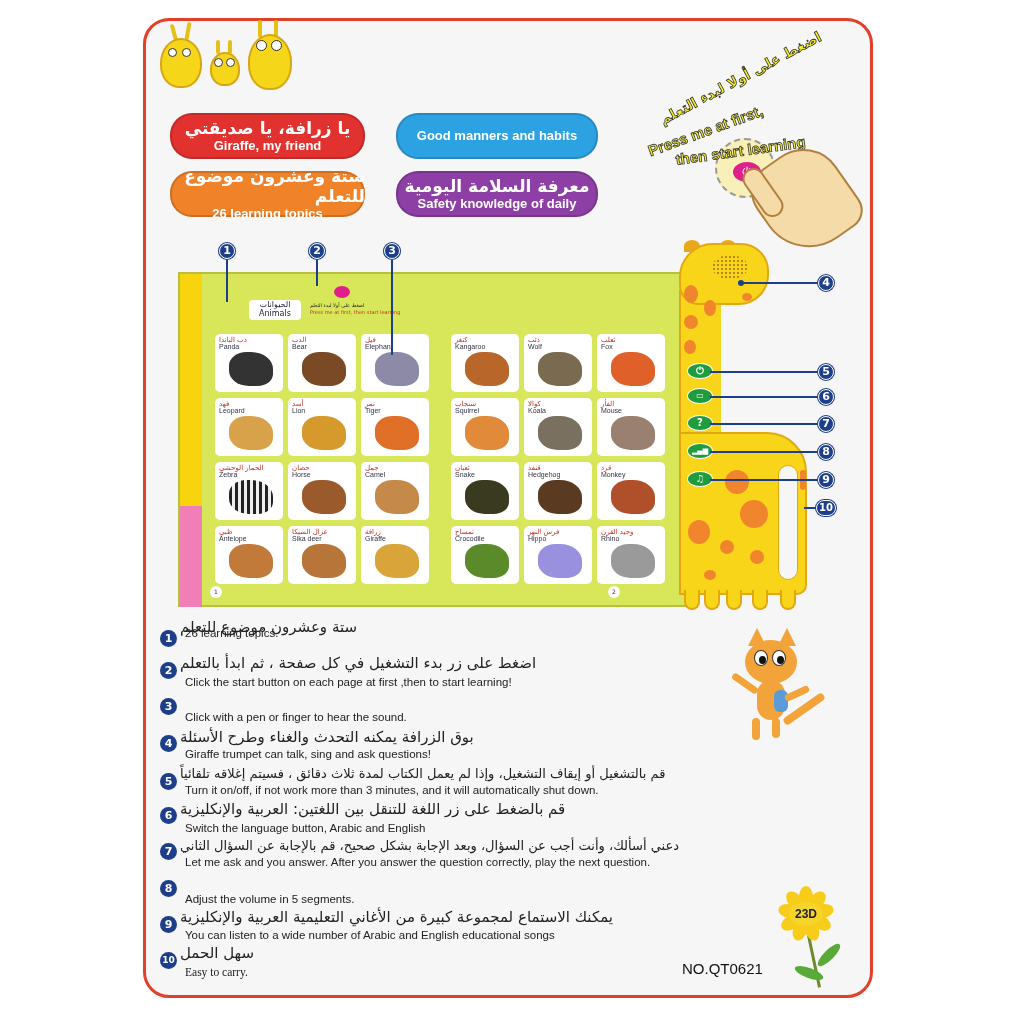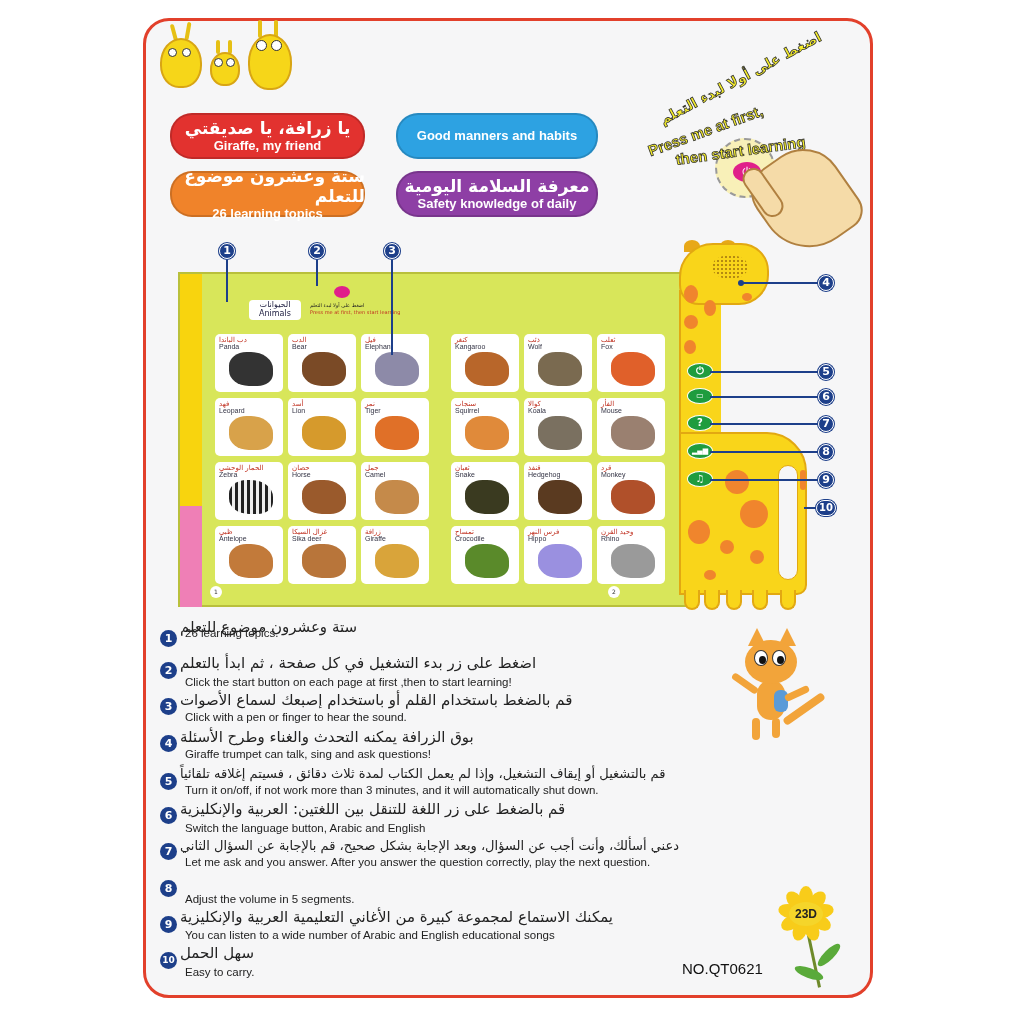--- a/index.html
+++ b/index.html
@@ -350,21 +350,20 @@
   <span class="ar" style="top:0;">ستة وعشرون موضوع للتعلم</span>
   <span class="en" style="top:9px;">26 learning topics.</span>
 </div>
 <div class="instr" style="top:654px;height:36px;">
   <span class="num" style="top:8px;">2</span>
   <span class="ar big" style="top:0;">اضغط على زر بدء التشغيل في كل صفحة ، ثم ابدأ بالتعلم</span>
   <span class="en" style="top:22px;">Click the start button on each page    at first ,then to start learning!</span>
 </div>
 <div class="instr" style="top:691px;height:36px;">
   <span class="num" style="top:7px;">3</span>
-  <span class="ar big" style="top:0;">قم بالضغط باستخدام القلم أو باستخدام إصبعك لسماع الأصوات</span>
   <span class="en" style="top:20px;">Click with a pen or finger to hear the sound.</span>
 </div>
 <div class="instr" style="top:728px;height:36px;">
   <span class="num" style="top:7px;">4</span>
   <span class="ar" style="top:0;">بوق الزرافة يمكنه التحدث والغناء وطرح الأسئلة</span>
   <span class="en" style="top:20px;">Giraffe trumpet can talk, sing and ask questions!</span>
 </div>
 <div class="instr" style="top:766px;height:36px;">
   <span class="num" style="top:7px;">5</span>
   <span class="ar small" style="top:0;">قم بالتشغيل أو إيقاف التشغيل، وإذا لم يعمل الكتاب لمدة ثلاث دقائق ، فسيتم إغلاقه تلقائياً</span>
@@ -385,21 +384,21 @@
   <span class="en" style="top:21px;">Adjust the volume in 5 segments.</span>
 </div>
 <div class="instr" style="top:908px;height:36px;">
   <span class="num" style="top:8px;">9</span>
   <span class="ar" style="top:0;">يمكنك الاستماع لمجموعة كبيرة من الأغاني التعليمية العربية والإنكليزية</span>
   <span class="en" style="top:21px;">You can listen to a wide number of Arabic and English educational songs</span>
 </div>
 <div class="instr" style="top:944px;height:40px;">
   <span class="num" style="top:8px;font-size:9px;">10</span>
   <span class="ar big" style="top:0;">سهل الحمل</span>
-  <span class="en" style="top:22px;">Easy to carry.</span>
+  <span class="en" style="top:22px;font-family:Liberation Serif, serif;">Easy to carry.</span>
 </div>
 
 <div>
   <div class="cat-ear" style="left:748px;"></div>
   <div class="cat-ear" style="left:778px;"></div>
   <div class="cat-tail"></div>
   <div class="cat-body"></div>
   <div class="cat-bag"></div>
   <div class="cat-arm" style="left:730px;top:680px;width:30px;transform:rotate(35deg);"></div>
   <div class="cat-arm" style="left:784px;top:690px;width:26px;transform:rotate(-25deg);"></div>

